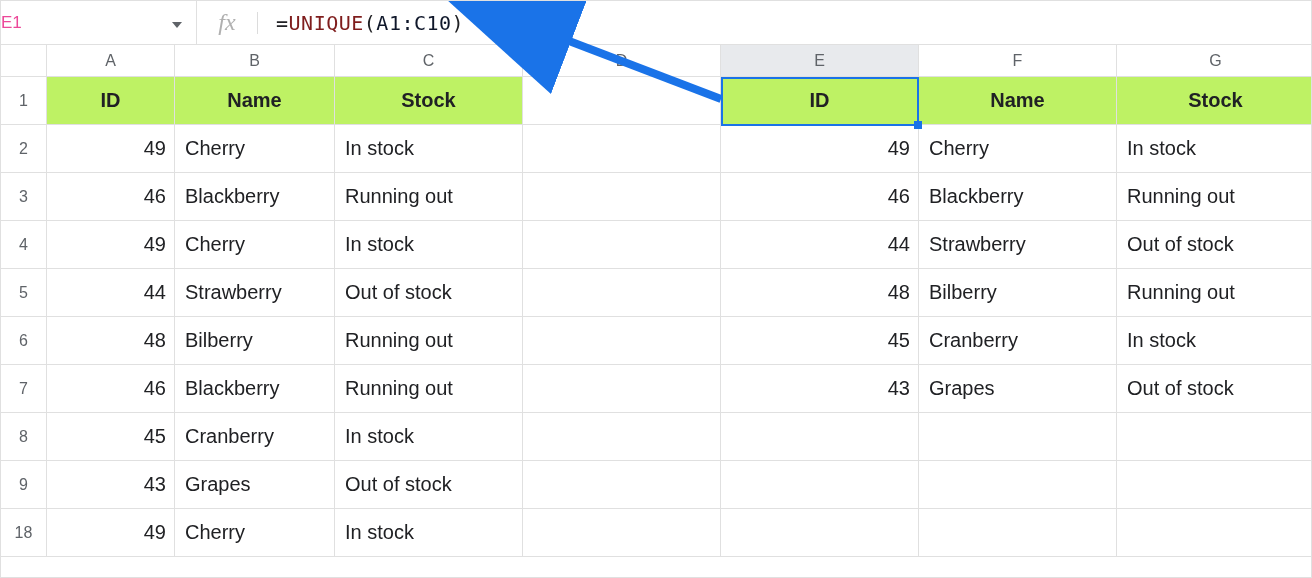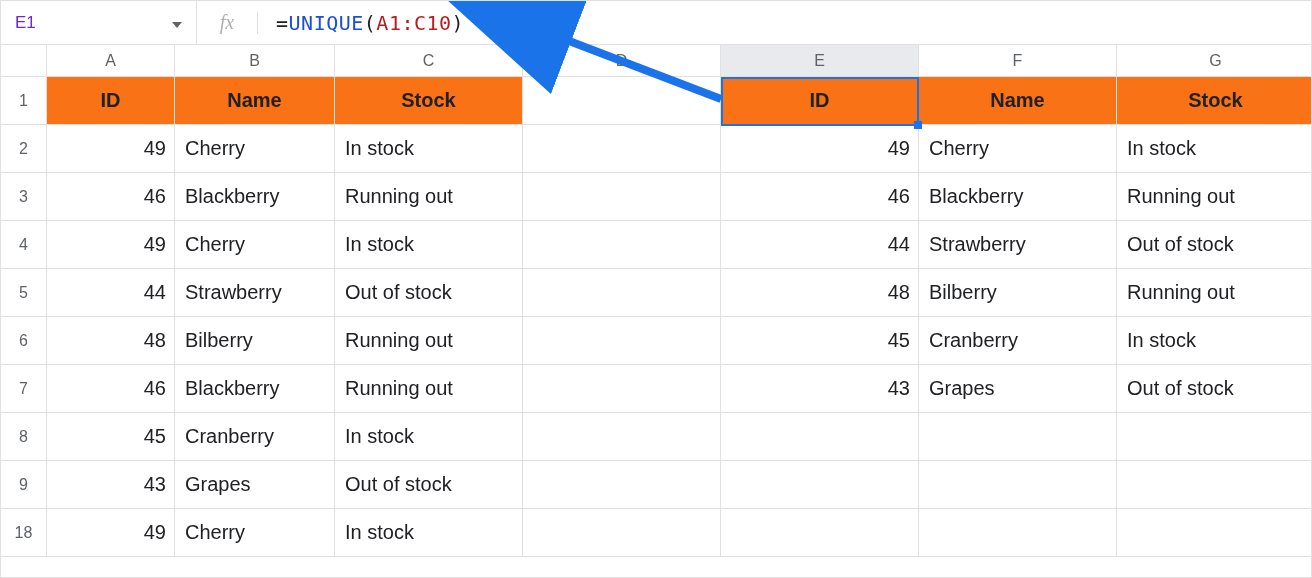--- a/index.html
+++ b/index.html
@@ -1,37 +1,37 @@
 <!DOCTYPE html>
 <html><head>
 <meta charset="utf-8">
 <style>
   html,body{margin:0;padding:0;font-family:Arial,Helvetica,sans-serif;font-size:20px;color:#202124;background:#fff}
   .wrap{width:1312px;height:578px;position:relative;border:1px solid #e0e0e0;box-sizing:border-box;overflow:hidden}
 
   
   .fbar{display:flex;align-items:center;height:44px;border-bottom:1px solid #e0e0e0;box-sizing:border-box}
-  .namebox{width:196px;height:100%;border-right:1px solid #e0e0e0;display:flex;align-items:center;padding-left:14px;box-sizing:border-box;font-size:17px;color:#6d28d9;position:relative}
+  .namebox{width:196px;height:100%;border-right:1px solid #e0e0e0;display:flex;align-items:center;box-sizing:border-box;font-size:17px;color:#ec4899;position:relative}
   .namebox .chev{position:absolute;right:14px;top:50%;transform:translateY(-50%)}
-  .fx{width:60px;display:flex;align-items:center;justify-content:center;font-style:italic;font-family:Georgia,serif;color:#b0b0b0;font-size:20px}
+  .fx{width:60px;display:flex;align-items:center;justify-content:center;font-style:italic;font-family:Georgia,serif;color:#b0b0b0;font-size:24px}
   .fdivider{width:1px;height:22px;background:#dcdcdc;margin-right:18px}
   .formula{flex:1;display:flex;align-items:center;font-family:Consolas,Menlo,monospace;font-size:20px;letter-spacing:.5px}
   .formula .eq{color:#202124}
-  .formula .fn{color:#1d4ed8}
+  .formula .fn{color:#7f1d1d}
   .formula .paren{color:#202124}
-  .formula .rng{color:#b91c1c}
+  .formula .rng{color:#0f172a}
 
   
   .grid{display:grid;grid-template-columns:46px 128px 160px 188px 198px 198px 198px 198px;grid-template-rows:32px repeat(10,48px);box-sizing:border-box}
   .colhdr,.rowhdr,.cell,.corner{border-right:1px solid #e0e0e0;border-bottom:1px solid #e0e0e0;display:flex;align-items:center;box-sizing:border-box;padding:0 8px;font-size:20px}
   .colhdr{justify-content:center;background:#fff;color:#5f6368;font-size:16px}
   .rowhdr{justify-content:center;background:#fff;color:#5f6368;font-size:16px}
   .corner{background:#fff}
   .colhdr.active{background:#e8eaed}
-  .hdrrow{background:#f97316;font-weight:bold;justify-content:center}
+  .hdrrow{background:#bef264;font-weight:bold;justify-content:center}
   .num{justify-content:flex-end;padding-right:8px}
   .txt{justify-content:flex-start;padding-left:10px}
 
   
   .sel{position:absolute;border:2px solid #1a73e8;box-sizing:border-box;pointer-events:none}
   .sel .handle{position:absolute;right:-5px;bottom:-5px;width:8px;height:8px;background:#1a73e8}
 
   
   .arrow{position:absolute;pointer-events:none}
 </style>

